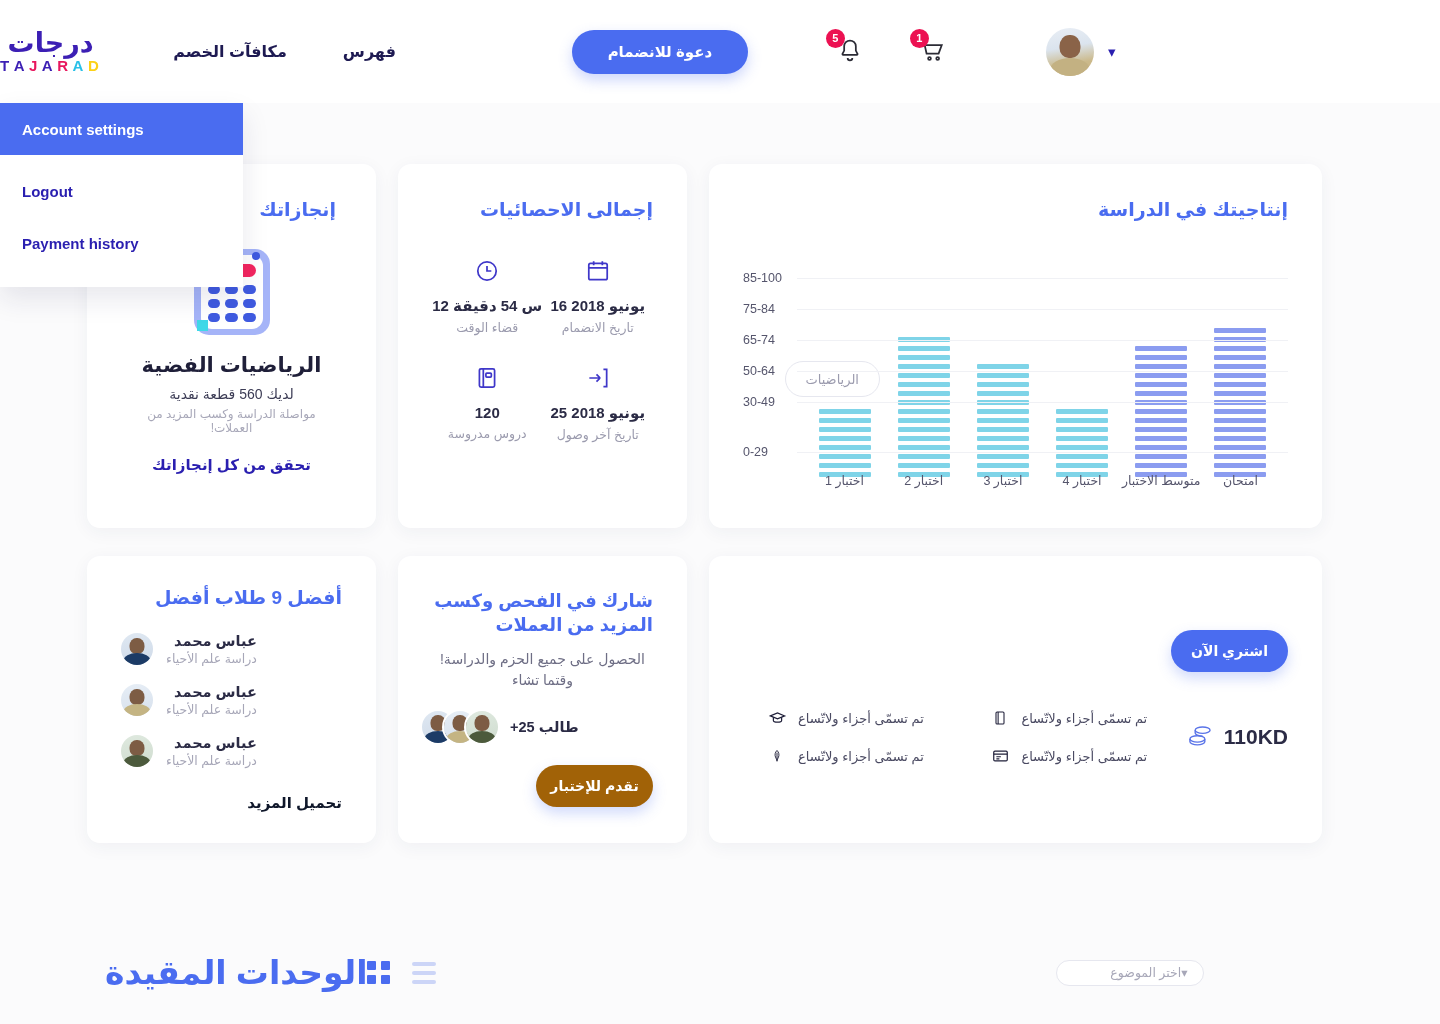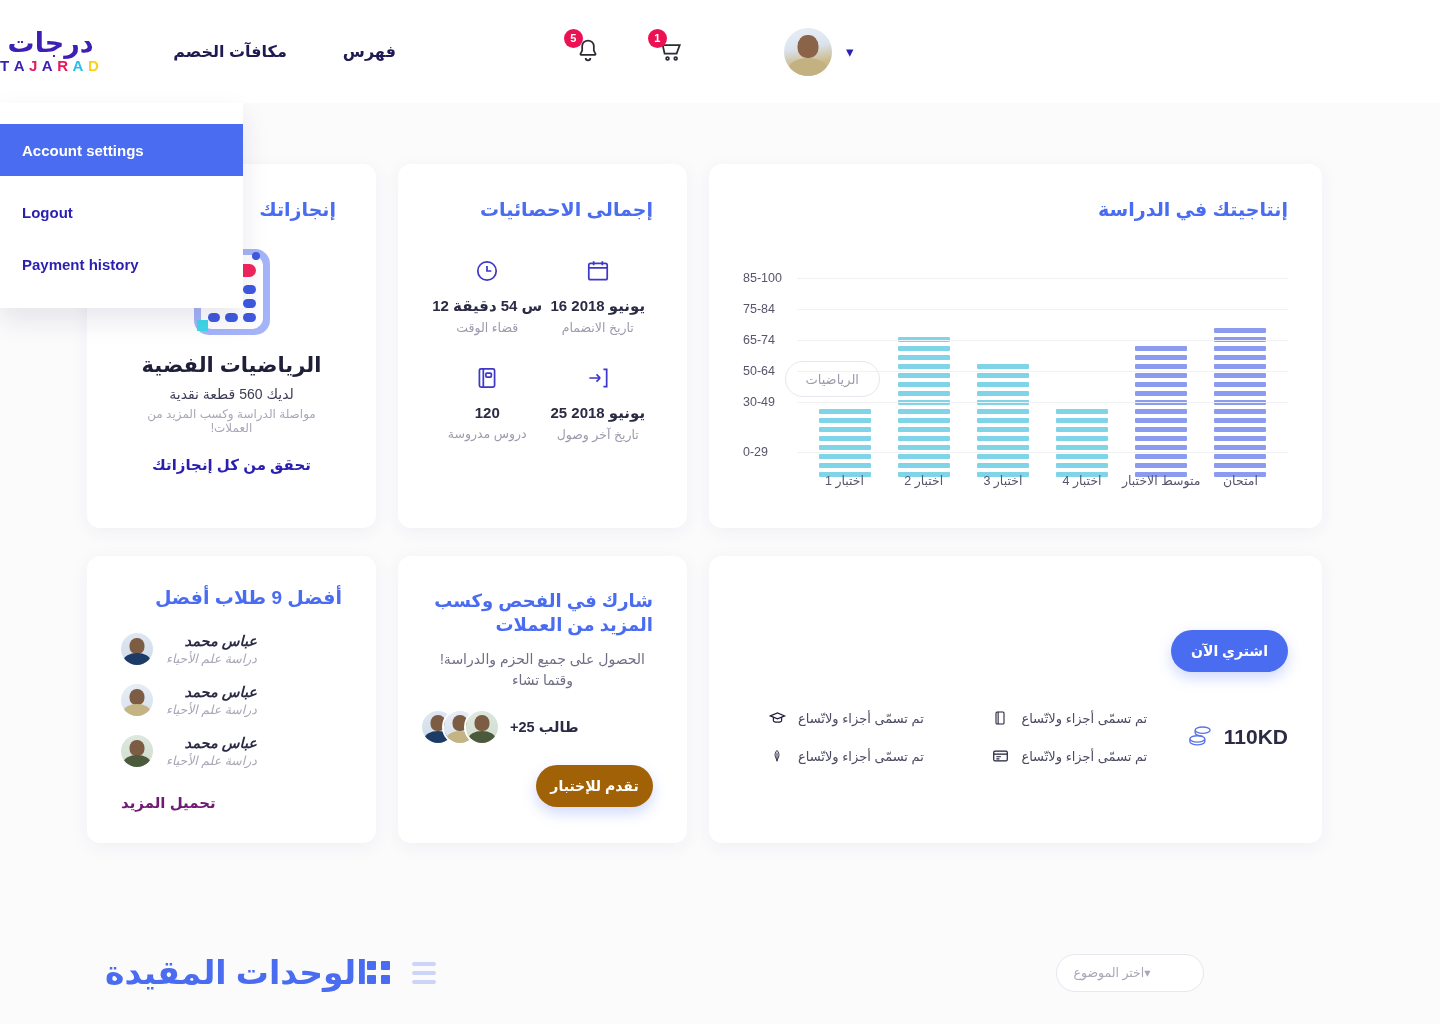--- a/index.html
+++ b/index.html
@@ -70,21 +70,21 @@
     position: absolute; top: 103px; left: 0;
     width: 243px; background: #fff;
     box-shadow: 0 12px 26px rgba(30,26,82,.10);
     z-index: 60; padding-bottom: 18px;
   }
   .dd-item {
     height: 52px; display: flex; align-items: center; justify-content: flex-end;
     padding-left: 0; padding-right: 0; padding-inline-end: 22px;
     font-size: 15px; font-weight: 700; color: #2a1fb0; cursor: pointer;
   }
-  .dd-item.active { background: #4a6cf0; color: #ffffff; margin-top: 21px; }
+  .dd-item.active { background: #4a6cf0; color: #ffffff; }
   .dd-item:nth-child(2){ margin-top: 10px; }
 
   
   .page { position: absolute; top: 103px; left: 0; width: 1440px; }
   .row { display: flex; flex-direction: row-reverse; gap: 22px; padding: 0 87px; }
   .row.r1 { padding-top: 61px; }
   .row.r2 { padding-top: 28px; }
 
   .card {
     background: #fff; border-radius: 13px;
@@ -138,35 +138,35 @@
   .ytick { position: absolute; left: 0; width: 48px; text-align: left; font-size: 12.5px; color: #55556c; transform: translateY(-50%); direction: ltr; }
   .bars { position: absolute; left: 62px; right: 8px; bottom: 0; height: 200px; display: flex; flex-direction: row-reverse; justify-content: space-around; align-items: flex-end; }
   .bar-col { width: 80px; display: flex; flex-direction: column; align-items: center; }
   .bar { width: 52px; display: flex; flex-direction: column-reverse; gap: 4px; }
   .bar s { display: block; height: 5px; border-radius: 1px; text-decoration: none; }
   .xlab { position: absolute; left: 62px; right: 8px; top: 208px; display: flex; flex-direction: row-reverse; justify-content: space-around; }
   .xlab span { width: 80px; text-align: center; font-size: 12.5px; color: #55556c; }
 
   
   .tops { height: 287px; padding: 29px 34px 0; }
-  .st-list { margin-top: 22px; display: flex; flex-direction: column; gap: 18px; font-style: italic; }
+  .st-list { margin-top: 22px; display: flex; flex-direction: column; gap: 18px; }
   .st { display: flex; flex-direction: row-reverse; align-items: center; gap: 13px; }
   .st-av { width: 32px; height: 32px; border-radius: 50%; flex: 0 0 32px; box-shadow: 0 0 0 2px #fff; position: relative; overflow: hidden; }
   .st-av::before { content:""; position:absolute; left:50%; top:15%; transform:translateX(-50%); width:15px; height:16px; border-radius:48% 48% 44% 44%; background:#7d5c44; }
   .st-av::after { content:""; position:absolute; left:50%; bottom:-4px; transform:translateX(-50%); width:27px; height:16px; border-radius:50% 50% 0 0; }
   .st-av.a1 { background: linear-gradient(170deg,#dfe8f2,#cfdae8); }
   .st-av.a1::after { background:#1c3b66; }
   .st-av.a2 { background: linear-gradient(170deg,#e7eef6,#d6e0ec); }
   .st-av.a2::after { background:#c4b483; }
   .st-av.a3 { background: linear-gradient(170deg,#dfe9df,#cfdccf); }
   .st-av.a3::after { background:#4c5a3c; }
   .st-txt { text-align: right; }
   .st-n { font-size: 14.5px; font-weight: 700; color: #2b2b45; }
   .st-d { font-size: 12.5px; color: #a7a7b8; margin-top: 2px; }
-  .tops-link { display: block; text-align: left; font-size: 15px; font-weight: 700; color: #701a75; margin-top: 26px; text-decoration: none; }
+  .tops-link { display: block; text-align: right; font-size: 15px; font-weight: 700; color: #0f172a; margin-top: 26px; text-decoration: none; }
 
   
   .promo { height: 287px; padding: 33px 34px 0; }
   .promo .card-title { font-size: 18px; }
   .promo-sub { font-size: 14px; color: #6e6e85; text-align: center; margin-top: 11px; line-height: 1.5; }
   .promo-row { display: flex; flex-direction: row-reverse; align-items: center; gap: 12px; margin-top: 20px; }
   .stack { display: flex; flex-direction: row-reverse; }
   .stack .st-av { margin-left: -10px; }
   .promo-count { font-size: 14.5px; font-weight: 700; color: #2b2b45; }
   .promo-btn {
@@ -199,23 +199,23 @@
 
   
   .bottom { display: flex; flex-direction: row-reverse; align-items: center; padding: 0 105px; margin-top: 110px; }
   .bottom-title { font-size: 33px; font-weight: 700; color: #4a6cf0; }
   .views { display: flex; flex-direction: row-reverse; gap: 22px; margin-right: 620px; align-items: center; }
   .v-grid { display: grid; grid-template-columns: 9px 9px; gap: 5px; cursor: pointer; }
   .v-grid i { display:block; width: 9px; height: 9px; background: #4a6cf0; border-radius: 1px; }
   .v-list { display: flex; flex-direction: column; gap: 5px; cursor: pointer; }
   .v-list i { display:block; width: 24px; height: 4px; background: #ccd5f7; border-radius: 2px; }
   .select {
-    margin-right: 56px; width: 148px; height: 38px; border-radius: 19px;
+    margin-right: 56px; width: 148px; height: 26px; border-radius: 19px;
     border: 1px solid #e6e7ef; background: #fff;
-    display: flex; flex-direction: row-reverse; align-items: center; justify-content: flex-start;
+    display: flex; flex-direction: row-reverse; align-items: center; justify-content: flex-end;
     padding: 7px 16px; cursor: pointer;
   }
   .select span { font-size: 12.5px; color: #a7a7b8; }
 </style>
 </head>
 <body>
 
 <div class="header">
 
   <div class="logo">
@@ -229,20 +229,21 @@
       <span>A</span>
       <span>T</span>
     </div>
   </div>
 
   <nav class="nav">
     <a href="#">مكافآت الخصم</a>
     <a href="#">فهرس</a>
   </nav>
 
+  <button class="cta">دعوة للانضمام</button>
 
   <div class="icon-group">
     <div class="icon-wrap">
       <svg width="28" height="28" viewBox="0 0 24 24" fill="none" stroke="#2b2b35" stroke-width="1.5">
         <path d="M12 3a5 5 0 0 0-5 5v3.6L5.6 14.4A.6.6 0 0 0 6.1 15.3h11.8a.6.6 0 0 0 .5-.9L17 11.6V8a5 5 0 0 0-5-5Z"></path>
         <path d="M10 18a2 2 0 0 0 4 0"></path>
       </svg>
       <span class="badge">5</span>
     </div>
     <div class="icon-wrap">

